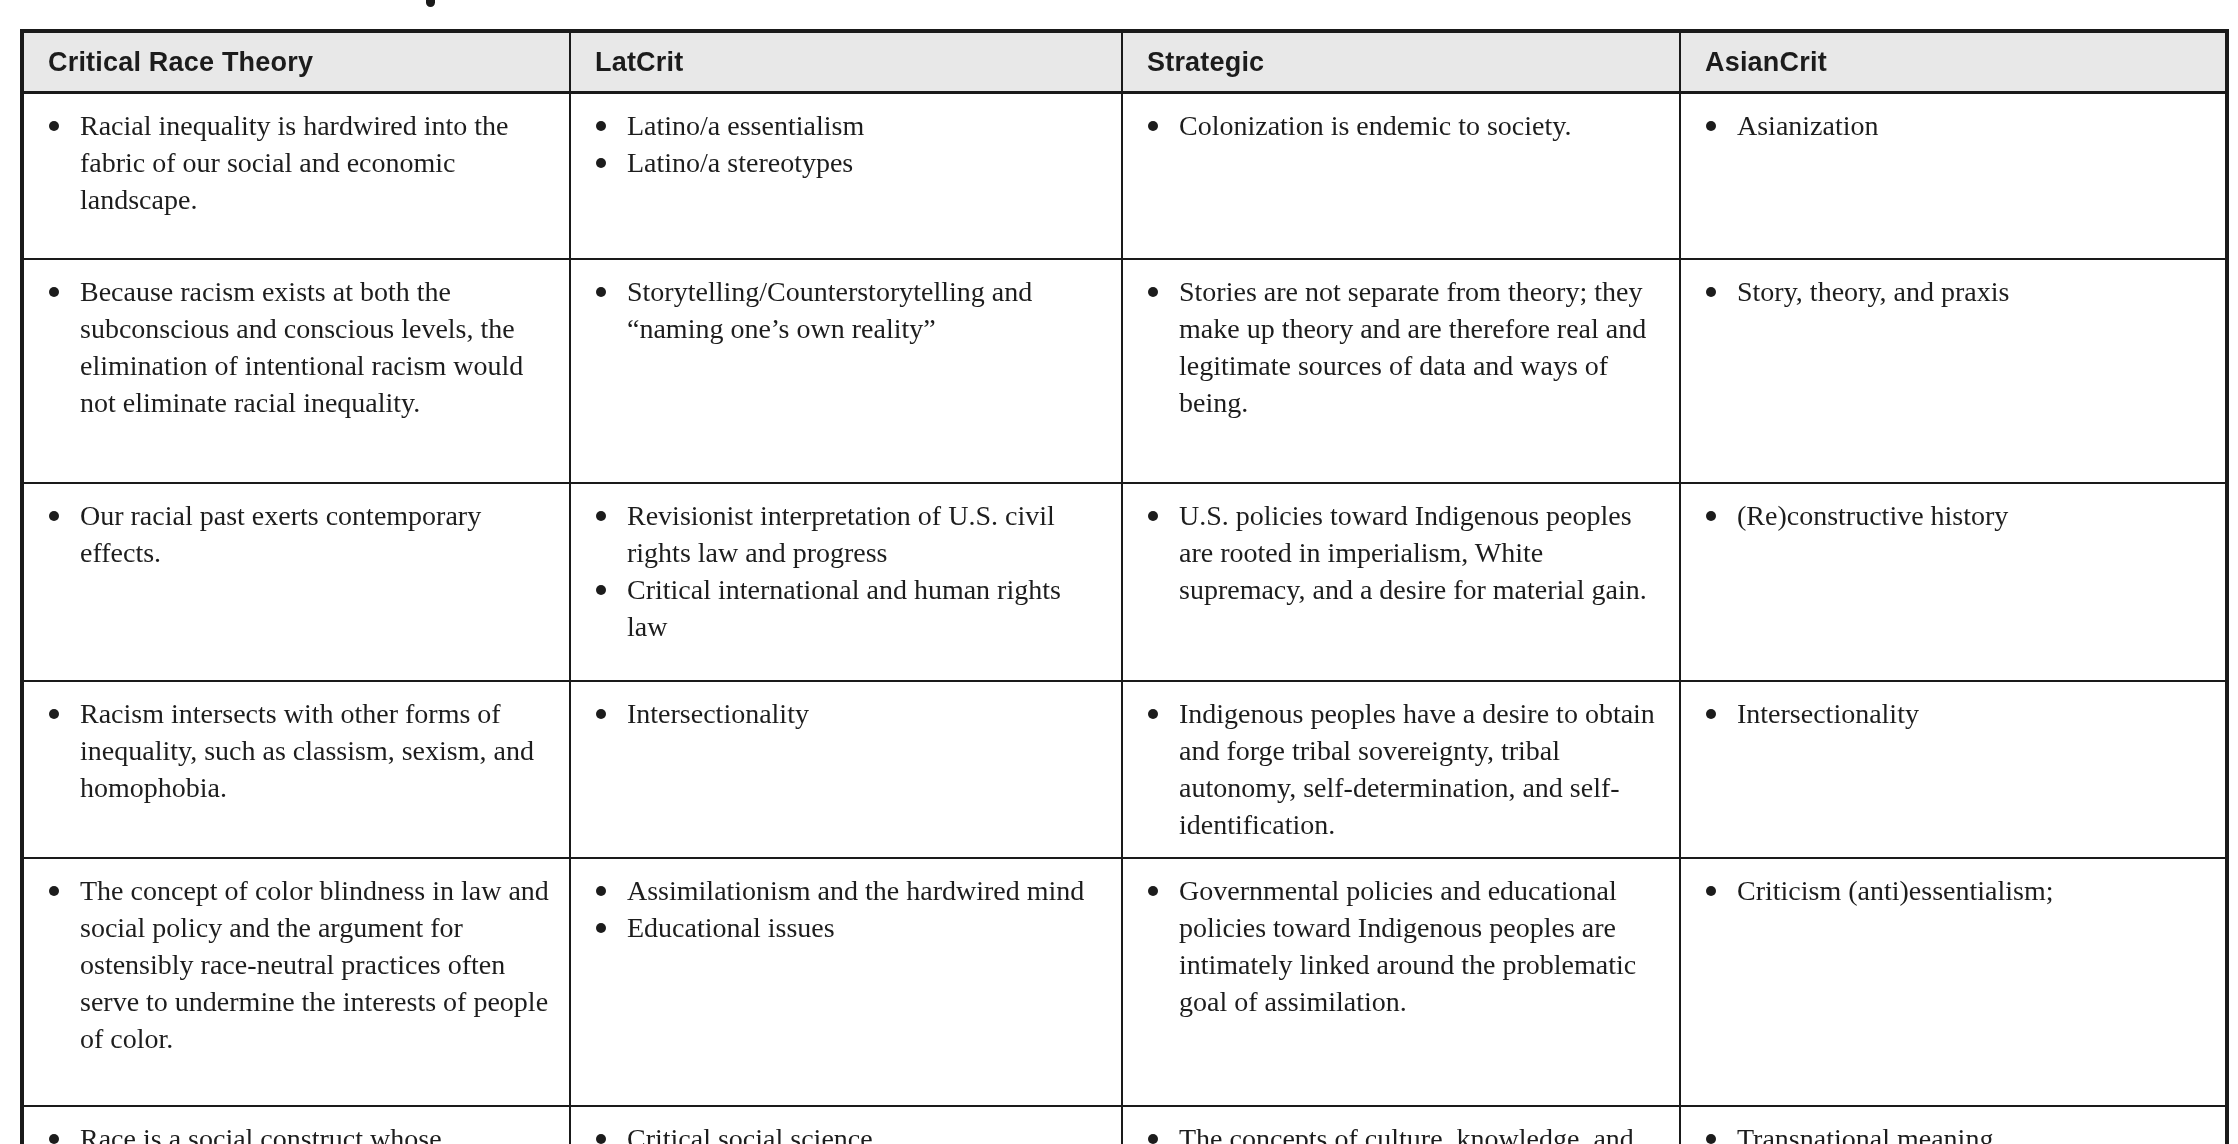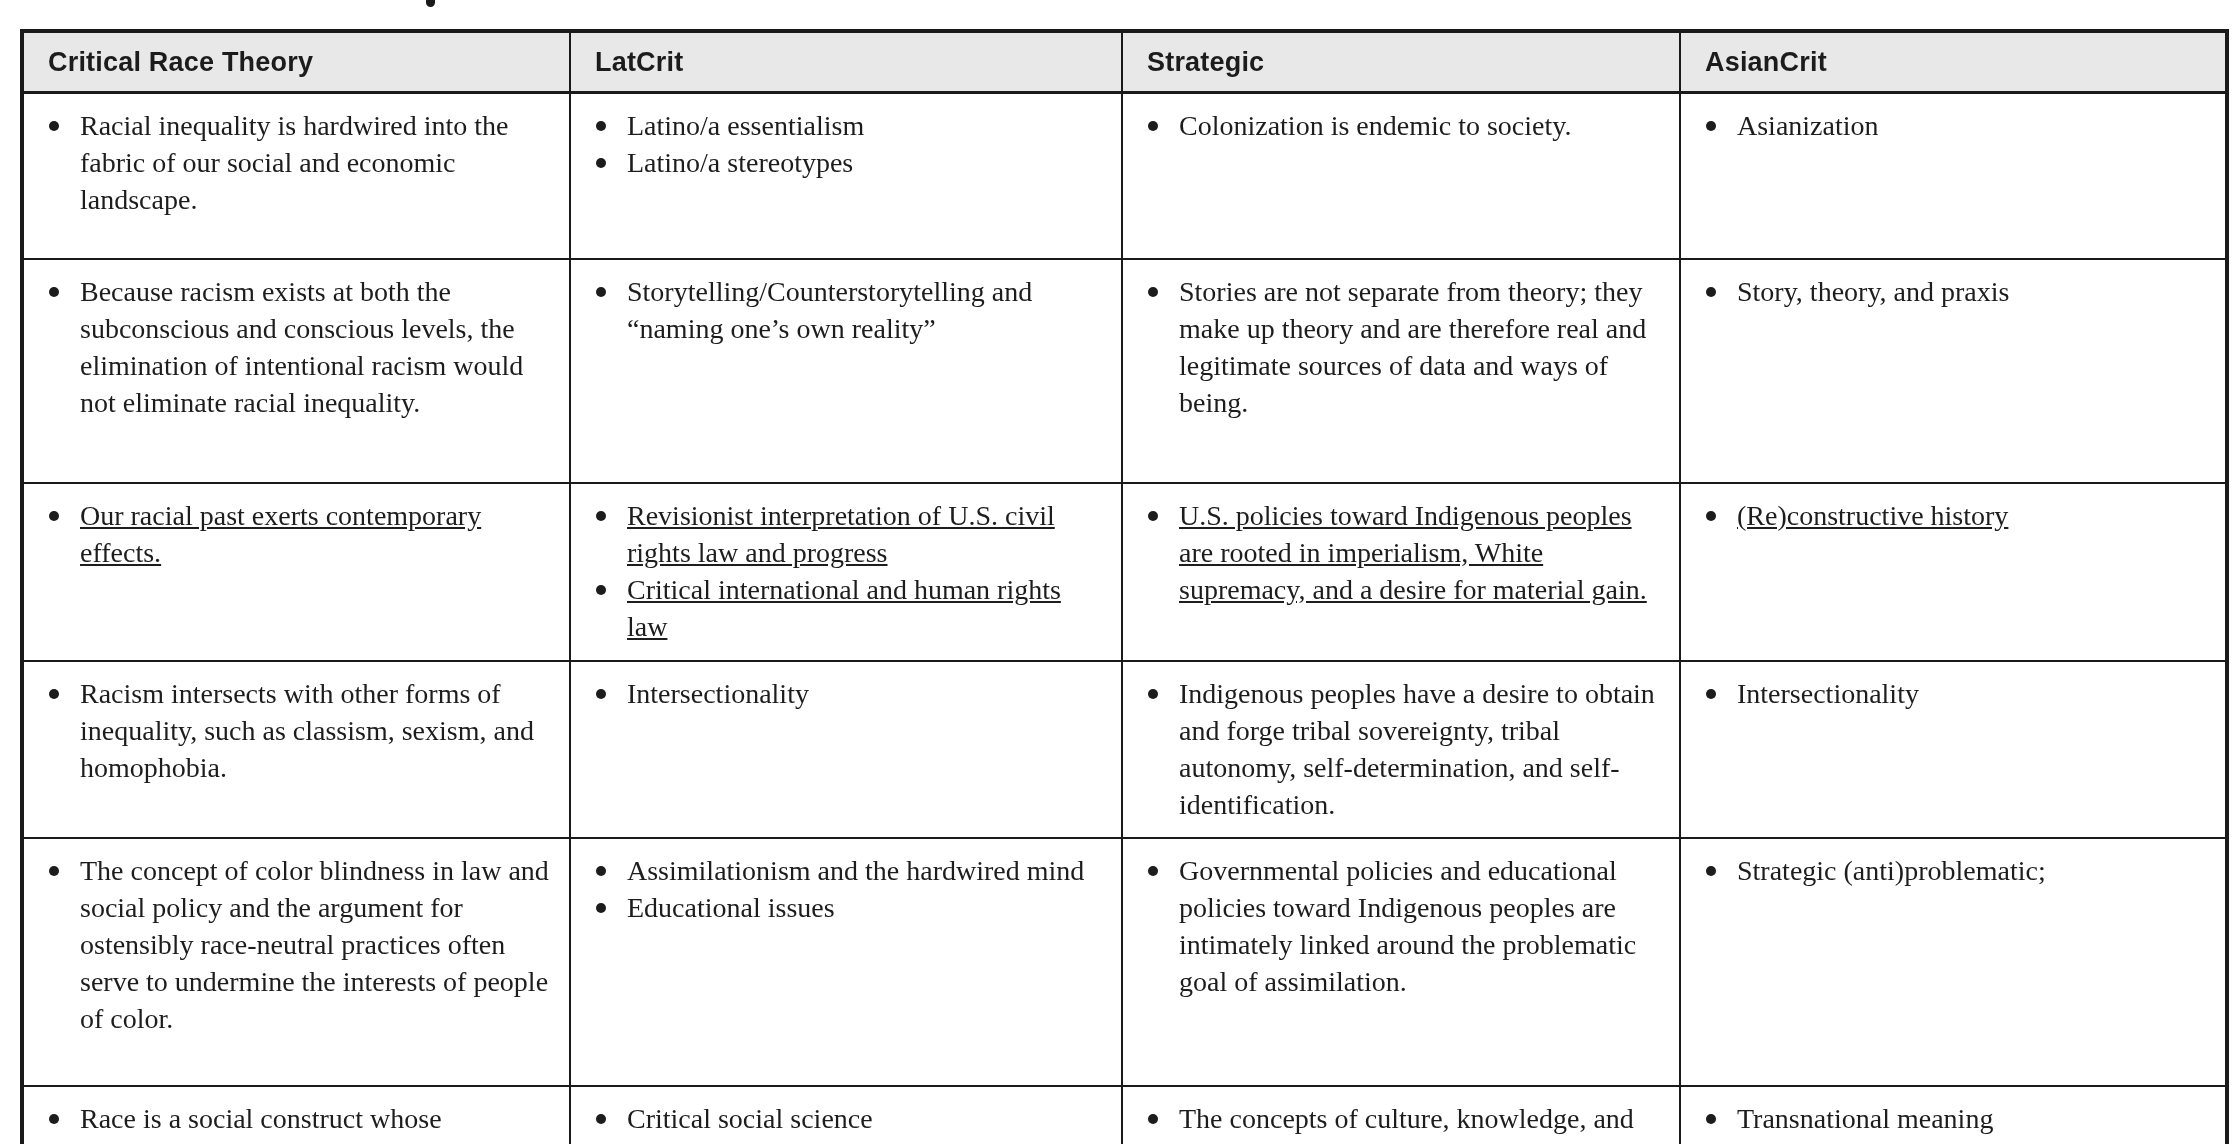--- a/index.html
+++ b/index.html
@@ -55,21 +55,21 @@
     padding: 0 0 0 24px;
     color: #1c1c1c;
   }
   td {
     padding: 13px 16px 10px 16px;
     font-size: 28px;
     line-height: 37px;
   }
   tbody tr:nth-child(1) { height: 166px; font-family: Liberation Serif, serif; }
   tbody tr:nth-child(2) { height: 224px; }
-  tbody tr:nth-child(3) { height: 178px; text-decoration: underline; }
+  tbody tr:nth-child(3) { height: 198px; }
   tbody tr:nth-child(4) { height: 177px; }
   tbody tr:nth-child(5) { height: 248px; }
   tbody tr:nth-child(6) { height: 144px; }
   ul.bullets {
     margin: 0;
     padding: 0;
     list-style: none;
   }
   ul.bullets li {
     position: relative;
@@ -210,21 +210,21 @@
             <li>Educational issues</li>
           </ul>
         </td>
         <td>
           <ul class="bullets">
             <li>Governmental policies and educational policies toward Indigenous peoples are intimately linked around the problematic goal of assimilation.</li>
           </ul>
         </td>
         <td>
           <ul class="bullets">
-            <li>Strategic (anti)problematic;</li>
+            <li>Criticism (anti)essentialism;</li>
           </ul>
         </td>
       </tr>
       <tr>
         <td>
           <ul class="bullets">
             <li>Race is a social construct whose meanings and effects are contingent and change over time.</li>
           </ul>
         </td>
         <td>

